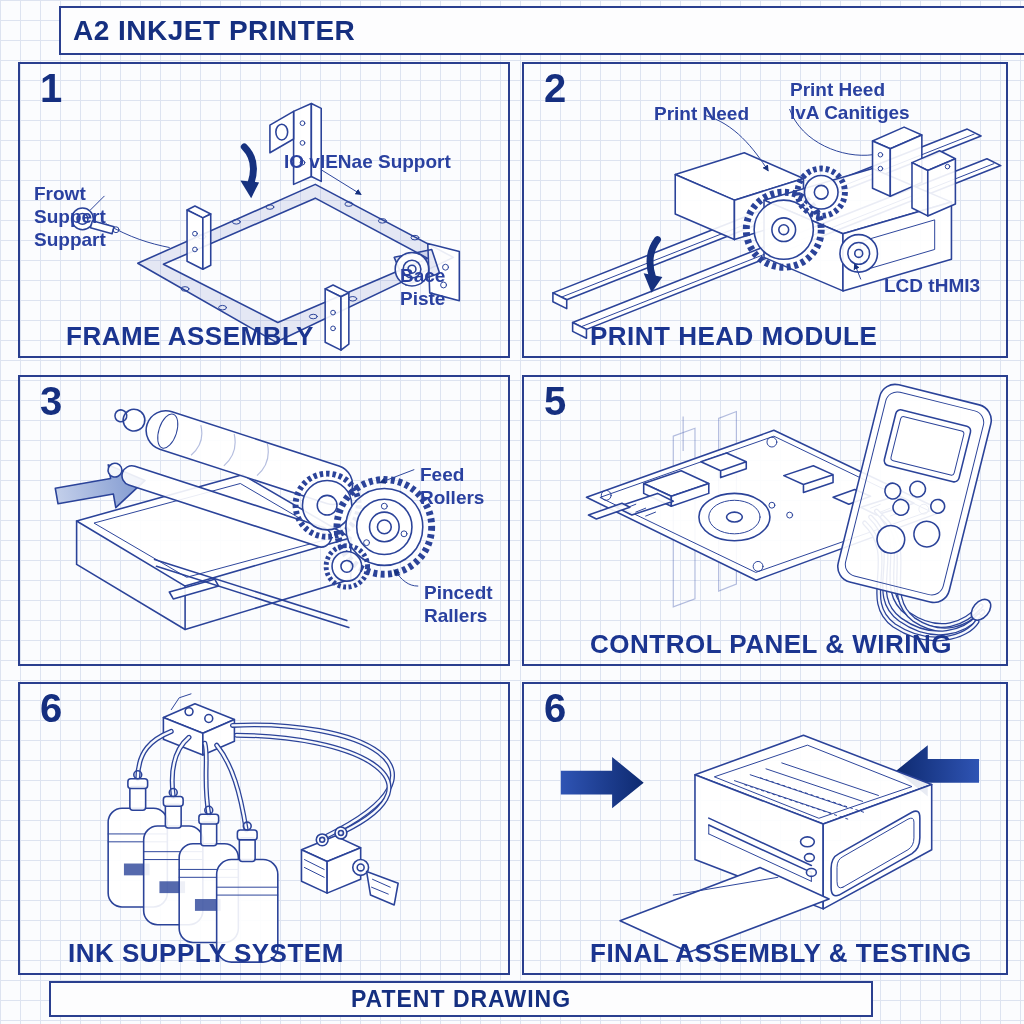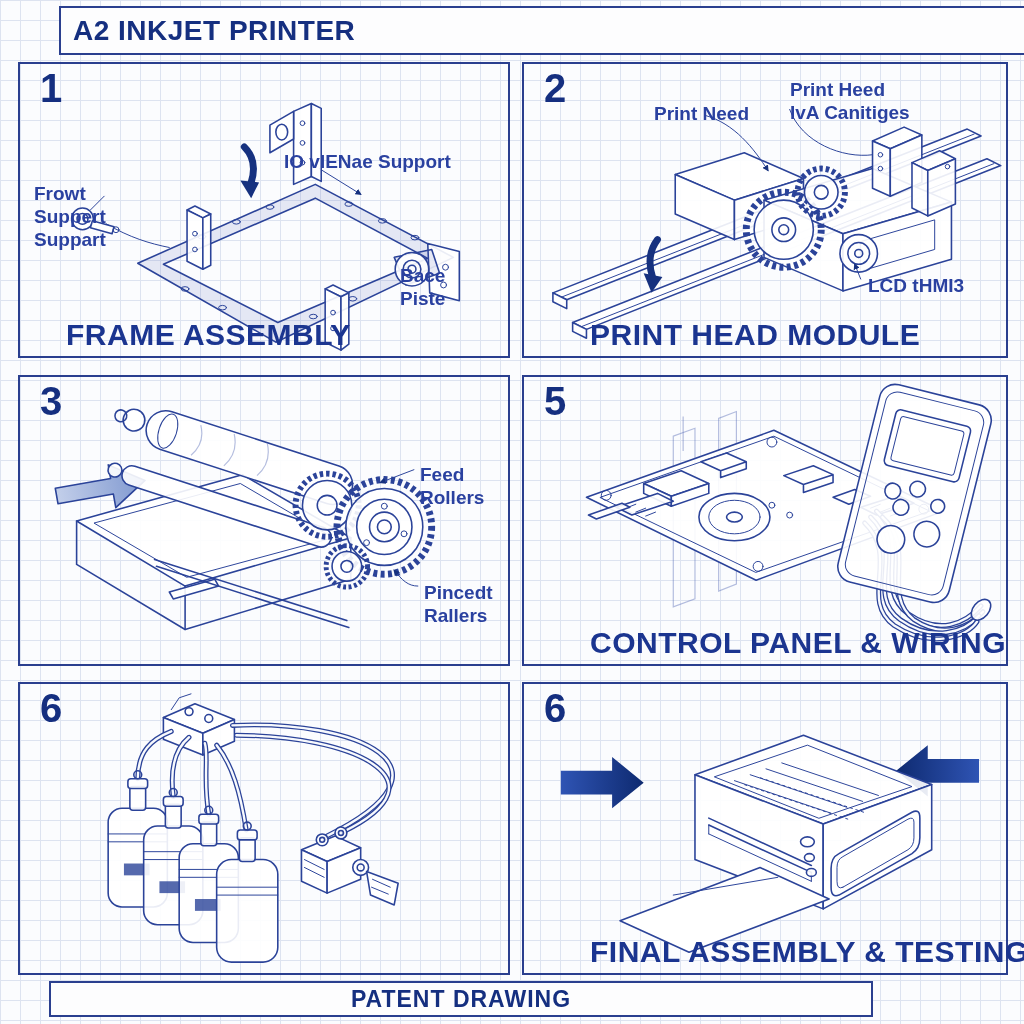--- a/index.html
+++ b/index.html
@@ -13,21 +13,21 @@
     font-family:"Liberation Sans", sans-serif;
     color:#1c3490;
   }
   .box{position:absolute;border:2px solid #2a3f8f;box-sizing:border-box;margin-left:41px;}
   .bar{background:#fdfdfe;}
   .hdr-title{position:absolute;left:12px;top:7px;font-size:28px;font-weight:800;letter-spacing:.5px;color:#152f80;}
   .hdr-sub{position:absolute;left:372px;top:9px;font-size:25px;font-weight:800;letter-spacing:.5px;color:#152f80;}
   .ftr{width:100%;text-align:center;font-size:23px;font-weight:800;letter-spacing:1px;color:#152f80;margin-top:3px;}
   .panel{position:absolute;border:2px solid #2a3f8f;box-sizing:border-box;}
   .pnum{position:absolute;left:20px;top:4px;font-size:40px;font-weight:800;color:#152f80;line-height:1;}
-  .pcap{position:absolute;bottom:4px;font-size:30px;font-weight:800;letter-spacing:.5px;color:#1b3590;white-space:nowrap;}
+  .pcap{position:absolute;bottom:4px;font-size:26px;font-weight:800;letter-spacing:.5px;color:#1b3590;white-space:nowrap;}
   .plabel{position:absolute;font-size:19px;font-weight:700;line-height:1.22;color:#2a41a0;white-space:pre-line;}
   .art{position:absolute;left:0;top:0;width:100%;height:100%;}
   svg .ln{fill:none;stroke:#2b4399;stroke-width:1.6;stroke-linejoin:round;stroke-linecap:round;}
   svg .lnw{fill:rgba(255,255,255,.9);stroke:#2b4399;stroke-width:1.6;stroke-linejoin:round;}
   svg .lnf{fill:rgba(74,96,175,.13);stroke:#2b4399;stroke-width:1.6;stroke-linejoin:round;}
   svg .thin{stroke-width:1;}
   svg .lt{stroke:rgba(90,110,185,.45);fill:none;stroke-width:1.2;}
   svg .h5{stroke:#2b4399;stroke-width:5;fill:none;stroke-linecap:round;}
   svg .h2{stroke:#f7f9fd;stroke-width:2.4;fill:none;stroke-linecap:round;}
   svg .teeth{fill:none;stroke:#2b4399;}
@@ -186,21 +186,21 @@
       </g>
 
       <path class="ln thin" d="M182,52 C212,60 232,86 246,108" marker-end="url(#ah2)"></path>
       <path class="ln thin" d="M268,46 C280,80 322,96 352,92"></path>
       <path class="ln thin" d="M340,218 L334,203" marker-end="url(#ah2)"></path>
     </svg>
     <div class="pnum">2</div>
     <div class="plabel" style="left:130px;top:38px;">Print Need</div>
     <div class="plabel" style="left:266px;top:14px;">Print Heed
 IvA Canitiges</div>
-    <div class="plabel" style="left:344px;top:210px;">LCD tHMI3</div>
+    <div class="plabel" style="left:360px;top:210px;">LCD tHMI3</div>
     <div class="pcap" style="left:66px;margin-top:41px;">PRINT HEAD MODULE</div>
   </div>
 
   <div class="panel" style="left:18px;top:375px;width:492px;height:291px;">
     <svg class="art" viewBox="0 0 492 291">
       <defs>
         <marker id="ah3" viewBox="0 0 10 10" refX="8" refY="5" markerWidth="6.5" markerHeight="6.5" orient="auto-start-reverse">
           <path d="M0,0L10,5L0,10z" fill="#16317f"></path>
         </marker>
         <linearGradient id="steel" x1="0" y1="0" x2="1" y2="0">
@@ -394,20 +394,21 @@
           <circle class="ln" cx="305" cy="158" r="2.5"></circle>
         <circle class="lnw" cx="324" cy="151" r="6"></circle>
           <circle class="ln" cx="324" cy="151" r="2.5"></circle>
         <circle class="lnw" cx="344" cy="186" r="8"></circle>
           <circle class="ln" cx="344" cy="186" r="3.5"></circle>
         <path class="lnw" d="M350,190 L382,202 L378,224 L354,214 Z"></path>
         <path class="ln thin" d="M356,198 L374,206 M355,206 L372,213"></path>
       </g>
     </svg>
     <div class="pnum">6</div>
+    <div class="pcap" style="left:48px;">INK SUPPLY SYSTEM</div>
   </div>
 
   <div class="panel" style="left:522px;top:682px;width:486px;height:293px;">
     <svg class="art" viewBox="0 0 486 293">
       <defs>
         <linearGradient id="gA" x1="0" y1="0" x2="1" y2="0">
           <stop offset="0" stop-color="#2f54b4"></stop>
             <stop offset="1" stop-color="#0e2a70"></stop>
         </linearGradient>
         <linearGradient id="gB" x1="1" y1="0" x2="0" y2="0">

